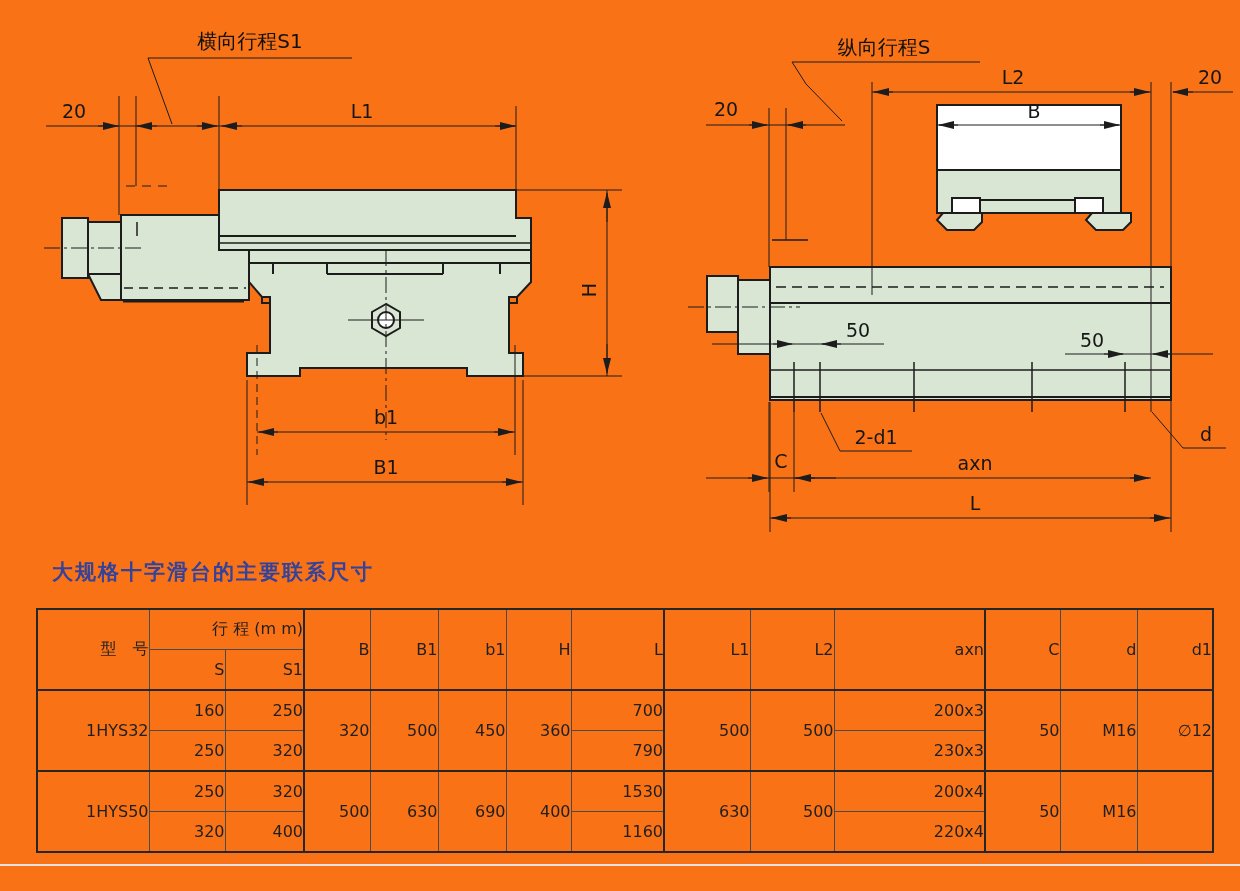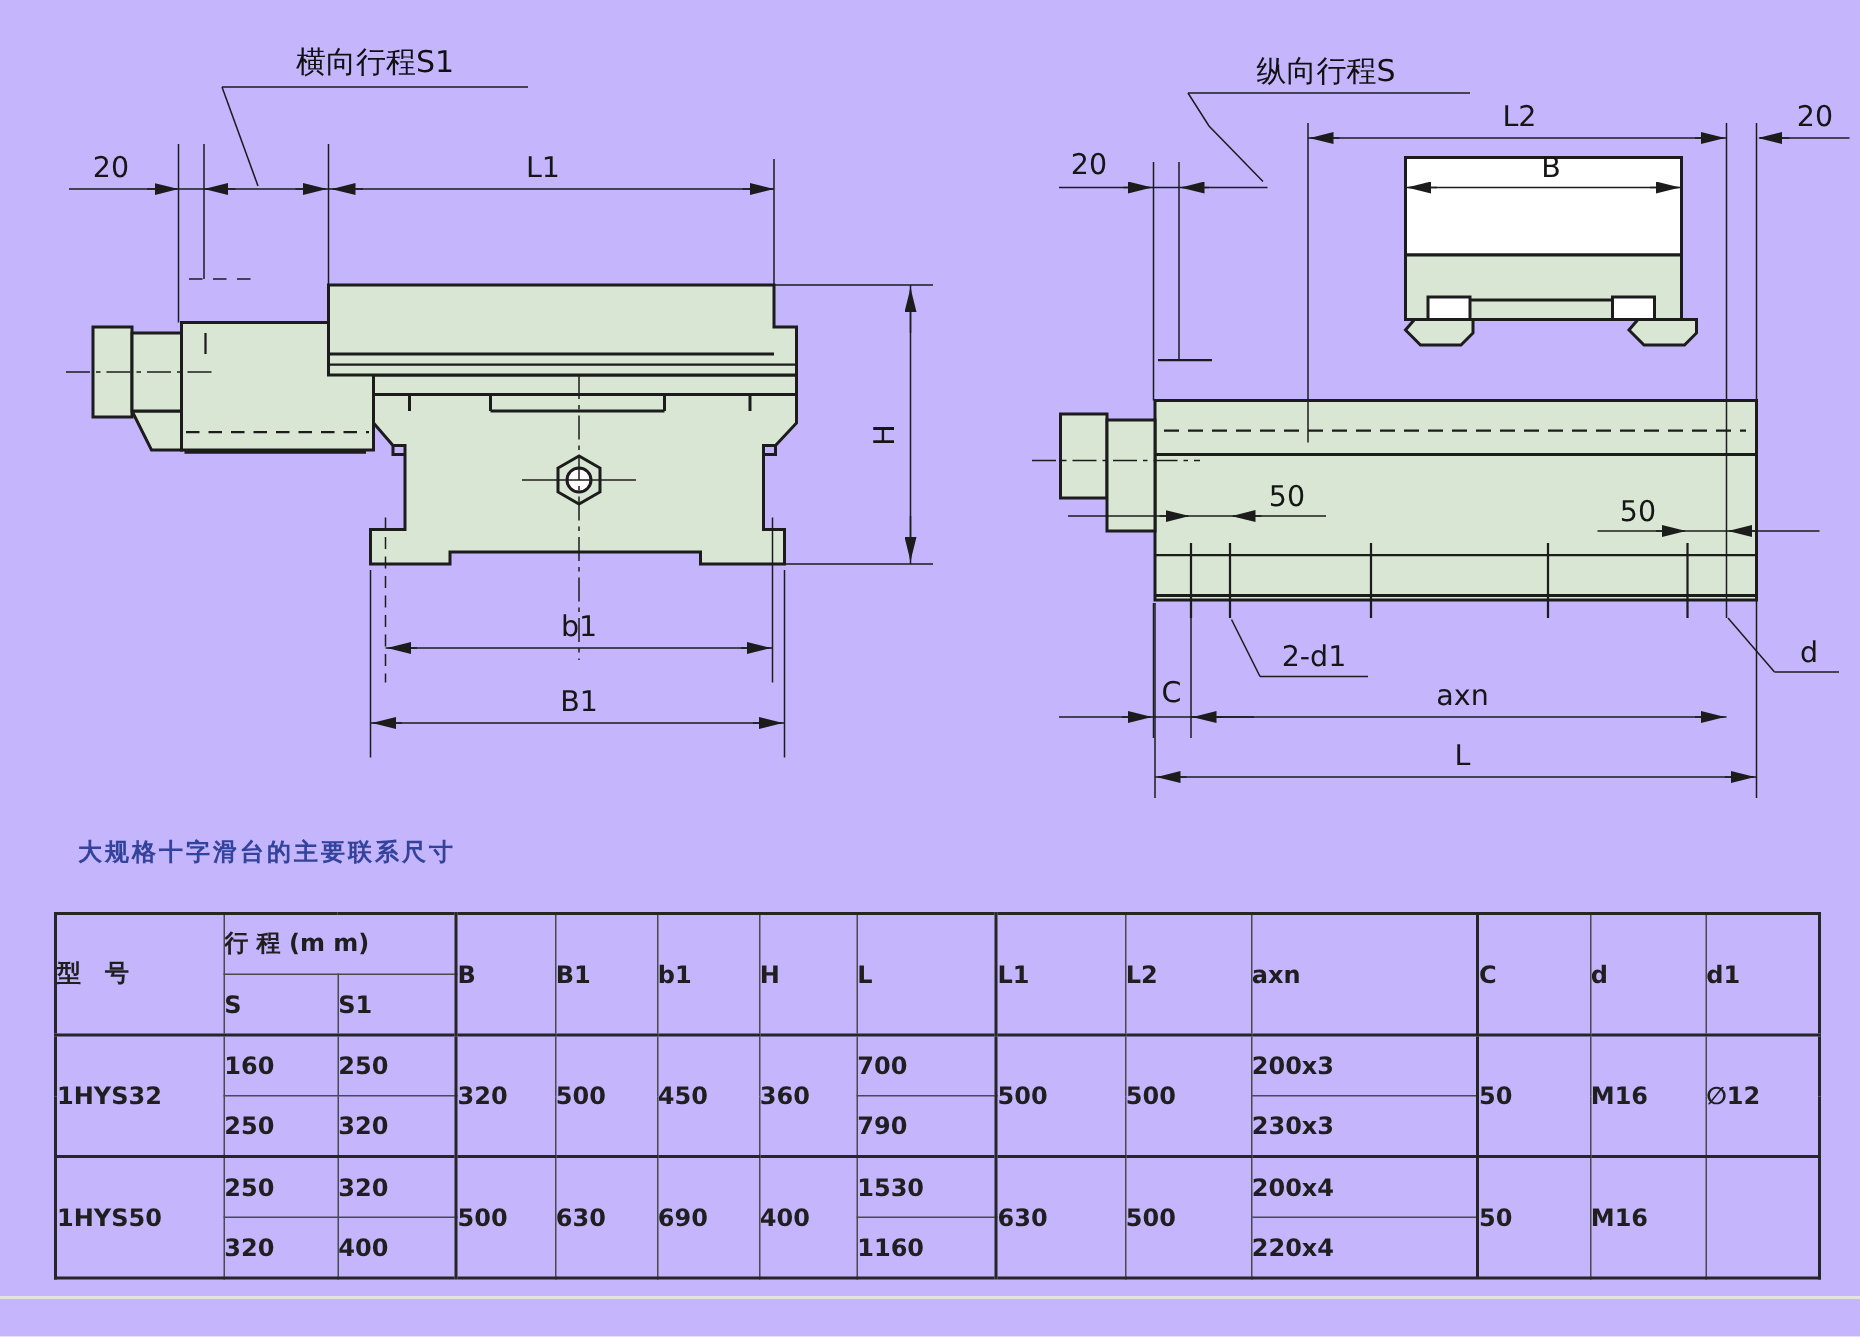--- a/index.html
+++ b/index.html
@@ -1,27 +1,27 @@
 <!DOCTYPE html>
 <html><head>
 <meta charset="utf-8">
 <style>
   html,body{margin:0;padding:0;background:#ffffff;}
-  #page{position:relative;width:1240px;height:891px;background:#c4b5fd;overflow:hidden;
+  #page{position:relative;width:1240px;height:891px;background:#f97316;overflow:hidden;
         font-family:"DejaVu Sans","Liberation Sans",sans-serif;color:#1c1c1c;}
   #drawing{position:absolute;left:0;top:0;}
   .dim-text{font-size:19px;fill:#161616;}
   .cjk-text{font-size:20px;fill:#111;}
-  #table-title{position:absolute;left:52px;top:558px;font-size:16px;font-weight:bold;
+  #table-title{position:absolute;left:52px;top:558px;font-size:21px;font-weight:bold;
                letter-spacing:2px;color:#33429b;}
   #spec-table-wrap{position:absolute;left:36px;top:608px;}
   table.spec{border-collapse:collapse;table-layout:fixed;width:1176px;
              font-size:16px;color:#1f1f1f;}
-  table.spec th,table.spec td{border:1px solid #4a4a4a;text-align:left;vertical-align:middle;
-             height:39px;padding:0;font-weight:bold;overflow:hidden;white-space:nowrap;}
+  table.spec th,table.spec td{border:1px solid #4a4a4a;text-align:right;vertical-align:middle;
+             height:39px;padding:0;font-weight:normal;overflow:hidden;white-space:nowrap;}
   table.spec{border:2px solid #262626;}
   .bl2{border-left:2px solid #262626 !important;}
   .bt2{border-top:2px solid #262626 !important;}
   #scan-rule{position:absolute;left:0;top:864px;width:1240px;height:2px;background:#e2e2e2;}
 </style>
 </head>
 <body>
 
 <div id="page">
 

